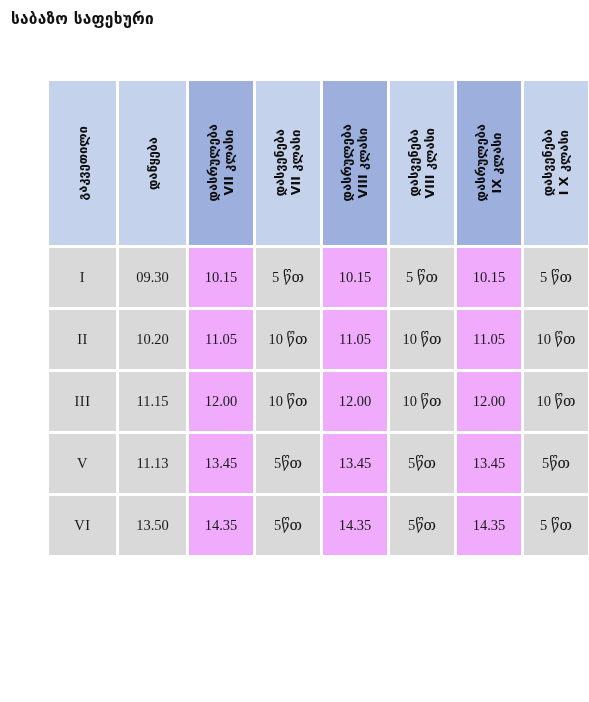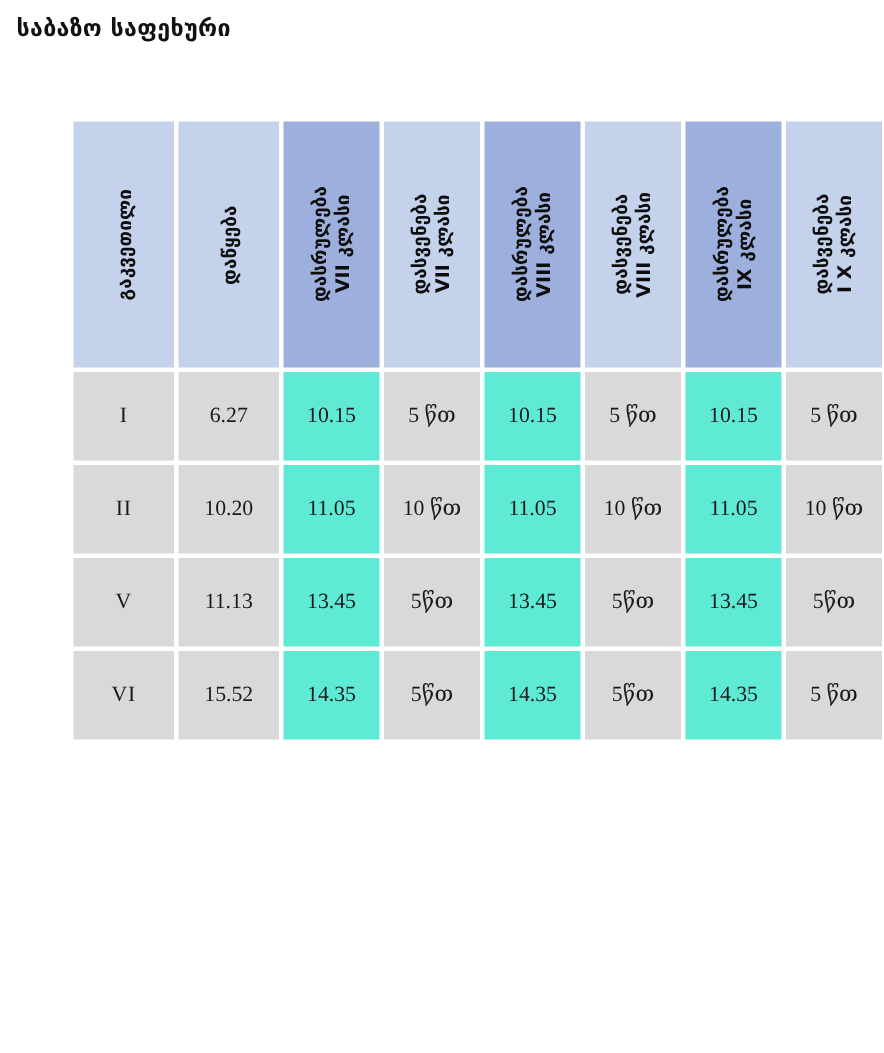--- a/index.html
+++ b/index.html
@@ -84,21 +84,21 @@
     height: 59px;
     padding: 0 2px;
     text-align: center;
     vertical-align: middle;
     border: 0;
     font-family: "Liberation Serif", "DejaVu Serif", serif;
     font-size: 14.5px;
     color: #1a1a1a;
   }
   td.c-grey { background: #d9d9d9; }
-  td.c-blue { background: #5eead4; }
+  td.c-blue { background: #f0abfc; }
   td.c-roman { font-size: 14.5px; letter-spacing: 0.5px; }
   td.c-min {
     font-family: "DejaVu Sans", "Liberation Sans", sans-serif;
     font-size: 12.5px;
   }
   td.c-empty { font-size: 14.5px; }
 
   
   col.col-lesson { width: 67px; }
   col.col-start  { width: 67px; }
@@ -171,51 +171,61 @@
               <span class="vtext">დასვენება
 I X კლასი</span>
             </div>
           </th>
         </tr>
       </thead>
 
       <tbody>
         <tr class="data-row">
           <td class="c-grey c-roman">I</td>
-          <td class="c-grey">6.27</td>
+          <td class="c-grey">09.30</td>
           <td class="c-blue">10.15</td>
           <td class="c-grey c-min">5 წთ</td>
           <td class="c-blue">10.15</td>
           <td class="c-grey c-min">5 წთ</td>
           <td class="c-blue">10.15</td>
           <td class="c-grey c-min">5 წთ</td>
         </tr>
         <tr class="data-row">
           <td class="c-grey c-roman">II</td>
           <td class="c-grey">10.20</td>
           <td class="c-blue">11.05</td>
           <td class="c-grey c-min">10 წთ</td>
           <td class="c-blue">11.05</td>
           <td class="c-grey c-min">10 წთ</td>
           <td class="c-blue">11.05</td>
           <td class="c-grey c-min">10  წთ</td>
         </tr>
         <tr class="data-row">
+          <td class="c-grey c-roman">III</td>
+          <td class="c-grey">11.15</td>
+          <td class="c-blue">12.00</td>
+          <td class="c-grey c-min">10 წთ</td>
+          <td class="c-blue">12.00</td>
+          <td class="c-grey c-min">10 წთ</td>
+          <td class="c-blue">12.00</td>
+          <td class="c-grey c-min">10 წთ</td>
+        </tr>
+        <tr class="data-row">
           <td class="c-grey c-roman">V</td>
           <td class="c-grey">11.13</td>
           <td class="c-blue">13.45</td>
           <td class="c-grey c-min">5წთ</td>
           <td class="c-blue">13.45</td>
           <td class="c-grey c-min">5წთ</td>
           <td class="c-blue">13.45</td>
           <td class="c-grey c-min">5წთ</td>
         </tr>
         <tr class="data-row">
           <td class="c-grey c-roman">VI</td>
-          <td class="c-grey">15.52</td>
+          <td class="c-grey">13.50</td>
           <td class="c-blue">14.35</td>
           <td class="c-grey c-min">5წთ</td>
           <td class="c-blue">14.35</td>
           <td class="c-grey c-min">5წთ</td>
           <td class="c-blue">14.35</td>
           <td class="c-grey c-min">5 წთ</td>
         </tr>
       </tbody>
     </table>
   </div>

